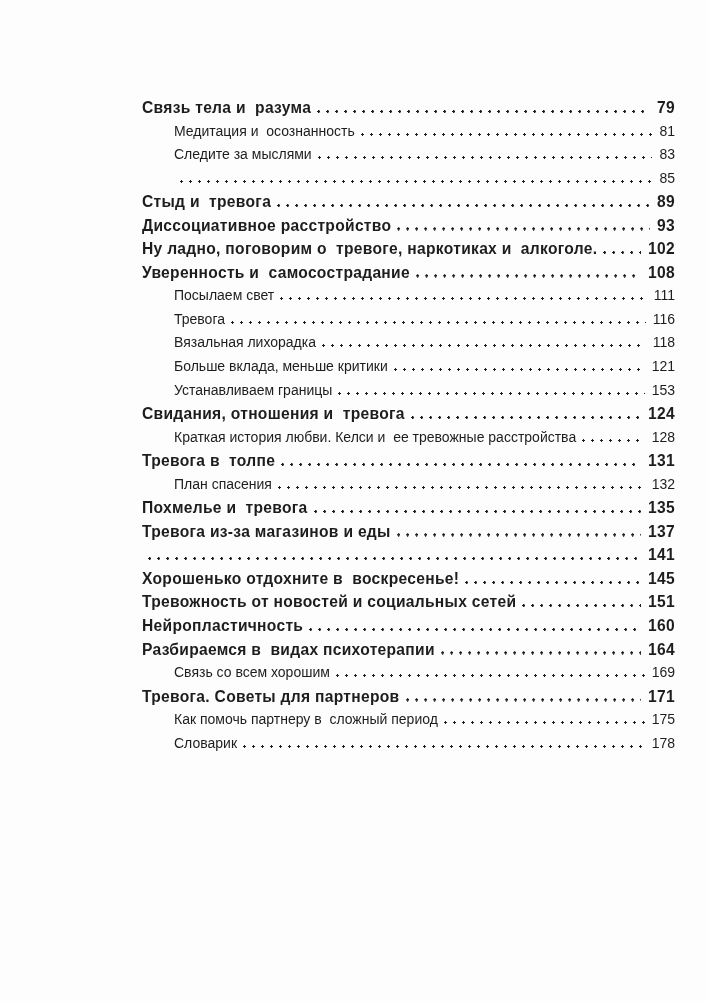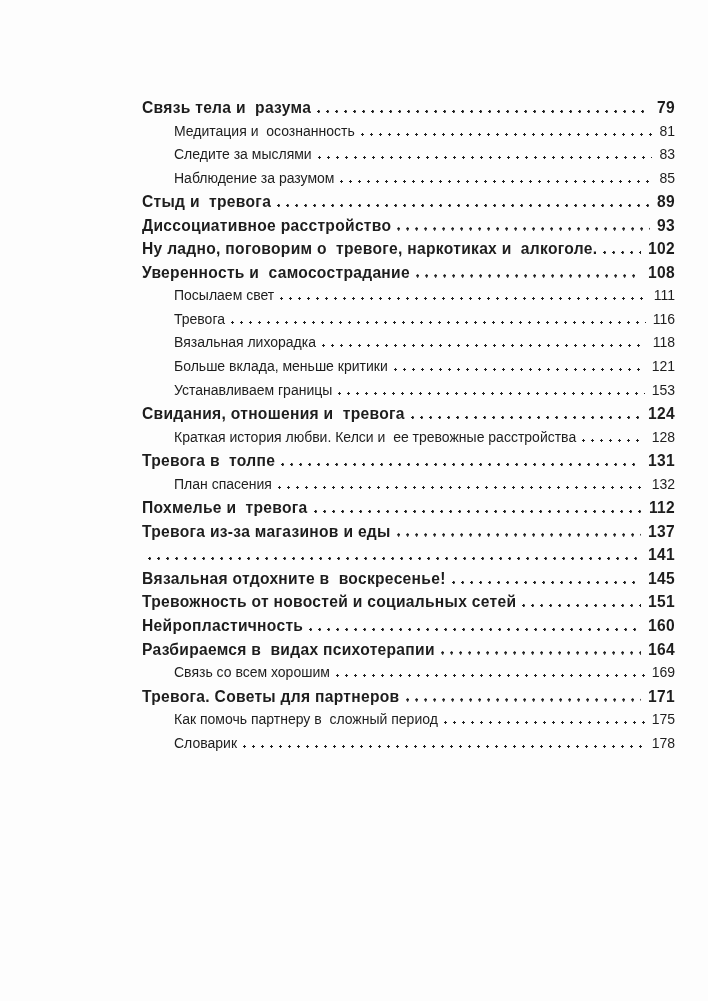--- a/index.html
+++ b/index.html
@@ -82,21 +82,20 @@
         <span class="toc-title">Медитация и  осознанность</span>
         <span class="toc-leader"></span>
         <span class="toc-page">81</span>
       </div>
       <div class="toc-row sub">
         <span class="toc-title">Следите за мыслями</span>
         <span class="toc-leader"></span>
         <span class="toc-page">83</span>
       </div>
       <div class="toc-row sub">
-        <span class="toc-title">Наблюдение за разумом</span>
         <span class="toc-leader"></span>
         <span class="toc-page">85</span>
       </div>
       <div class="toc-row bold">
         <span class="toc-title">Стыд и  тревога</span>
         <span class="toc-leader"></span>
         <span class="toc-page">89</span>
       </div>
       <div class="toc-row bold">
         <span class="toc-title">Диссоциативное расстройство</span>
@@ -154,33 +153,33 @@
         <span class="toc-page">131</span>
       </div>
       <div class="toc-row sub">
         <span class="toc-title">План спасения</span>
         <span class="toc-leader"></span>
         <span class="toc-page">132</span>
       </div>
       <div class="toc-row bold">
         <span class="toc-title">Похмелье и  тревога</span>
         <span class="toc-leader"></span>
-        <span class="toc-page">112</span>
+        <span class="toc-page">135</span>
       </div>
       <div class="toc-row bold">
         <span class="toc-title">Тревога из-за магазинов и еды</span>
         <span class="toc-leader"></span>
         <span class="toc-page">137</span>
       </div>
       <div class="toc-row bold">
         <span class="toc-leader"></span>
         <span class="toc-page">141</span>
       </div>
       <div class="toc-row bold">
-        <span class="toc-title">Вязальная отдохните в  воскресенье!</span>
+        <span class="toc-title">Хорошенько отдохните в  воскресенье!</span>
         <span class="toc-leader"></span>
         <span class="toc-page">145</span>
       </div>
       <div class="toc-row bold">
         <span class="toc-title">Тревожность от новостей и социальных сетей</span>
         <span class="toc-leader"></span>
         <span class="toc-page">151</span>
       </div>
       <div class="toc-row bold">
         <span class="toc-title">Нейропластичность</span>

